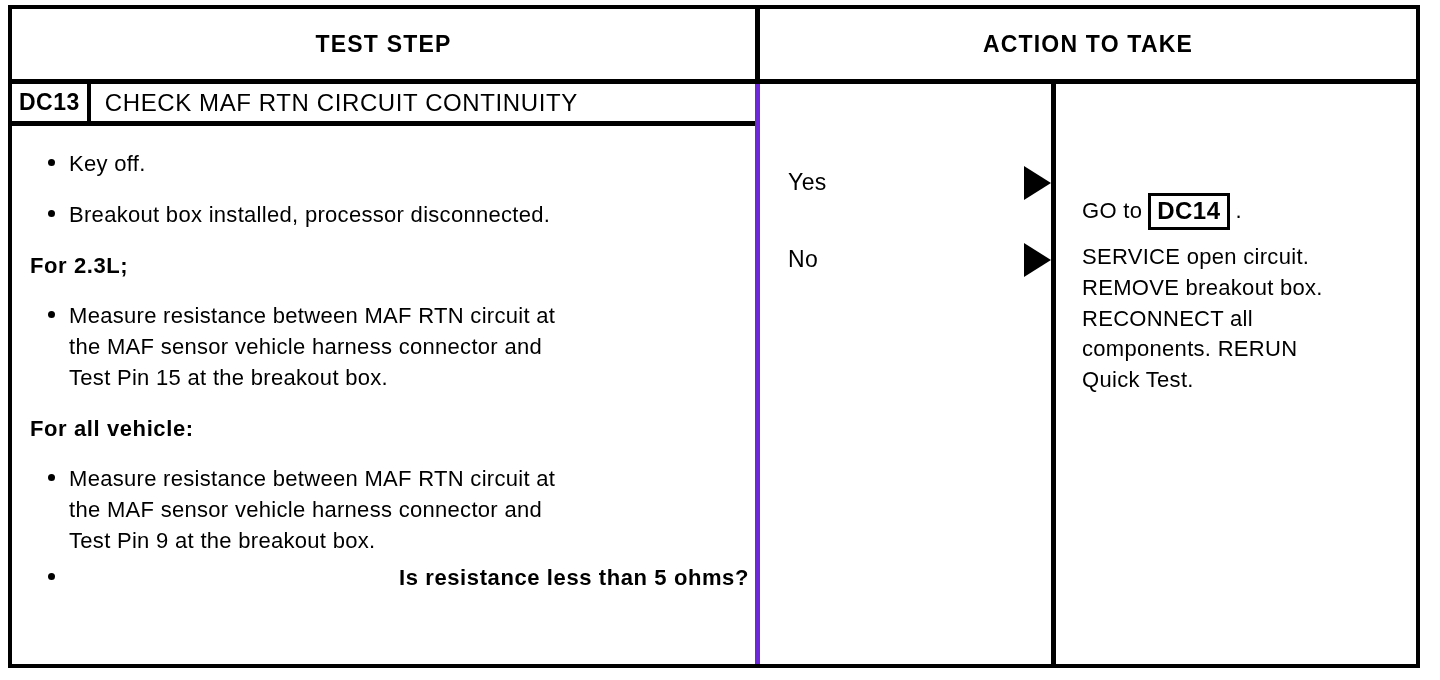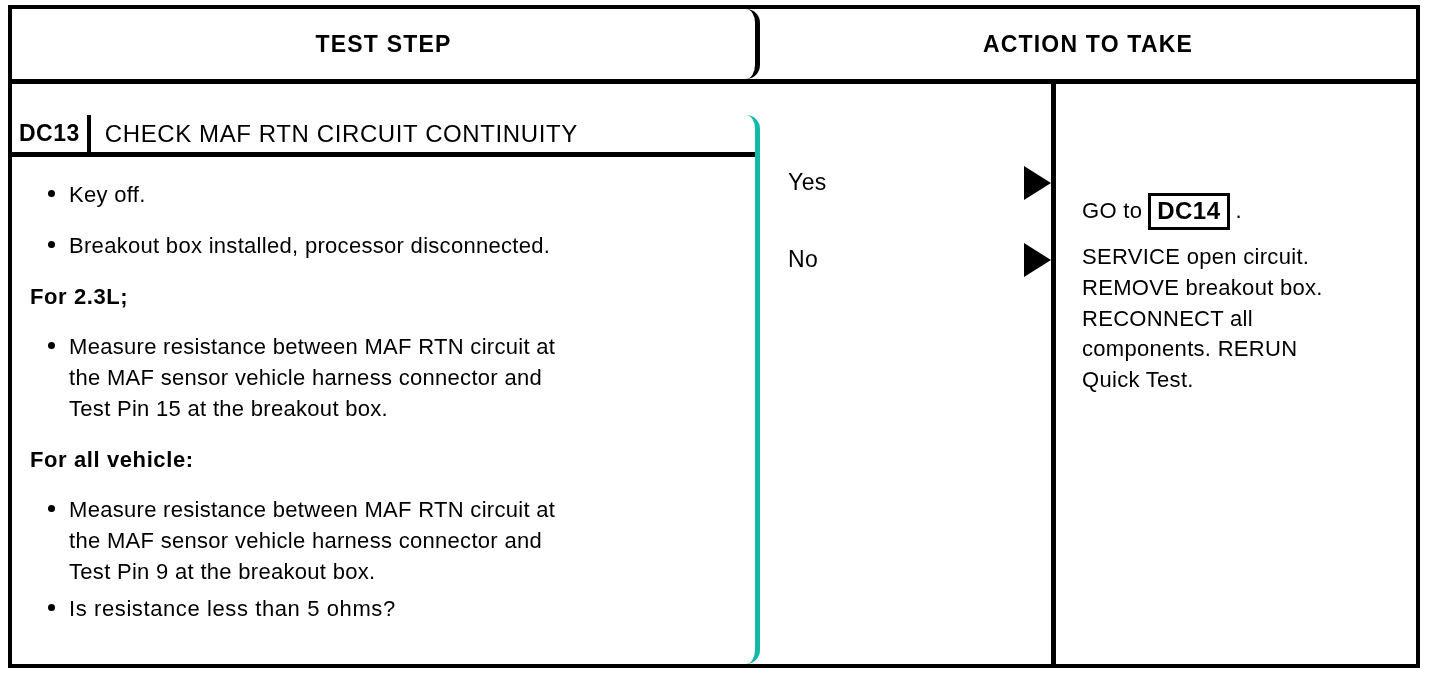--- a/index.html
+++ b/index.html
@@ -29,21 +29,21 @@
   }
 
   
   .header-row {
     display: flex;
     height: 75px;
     flex: 0 0 75px;
     border-bottom: 5px solid #000;
     box-sizing: border-box;
   }
-  .col-test  { width: 748px; flex: 0 0 748px; box-sizing: border-box; border-radius: 14px; }
+  .col-test  { width: 748px; flex: 0 0 748px; box-sizing: border-box; }
   .col-result{ width: 296px; flex: 0 0 296px; box-sizing: border-box; }
   .col-action{ flex: 1 1 auto; box-sizing: border-box; }
 
   .header-row .col-test   { border-right: 5px solid #000; }
   .header-row .col-result { border-right: 5px solid #000; }
 
   .hdr-cell {
     display: flex;
     align-items: center;
     justify-content: center;
@@ -74,21 +74,21 @@
     border-bottom: 17px solid transparent;
     border-left: 26px solid #000;
   }
 
   
   .body-row {
     display: flex;
     flex: 1 1 auto;
     min-height: 0;
   }
-  .body-row .col-test   { border-right: 5px solid #14b8a6; position: relative; margin-top: 31px; }
+  .body-row .col-test   { border-right: 5px solid #6d28d9; position: relative; }
   .body-row .col-result { border-right: 5px solid #000; position: relative; }
   .body-row .col-action { position: relative; }
 
   
   .step-title-bar {
     display: flex;
     align-items: stretch;
     height: 42px;
     border-bottom: 5px solid #000;
     box-sizing: border-box;
@@ -138,22 +138,23 @@
     letter-spacing: 0.3px;
   }
   .bullet-text.tight { line-height: 1.42; }
   .bold-lead {
     font-weight: bold;
     font-size: 22px;
     letter-spacing: 0.6px;
     margin-bottom: 18px;
   }
   .bullet-item.bold .bullet-text {
-    font-weight: normal;
+    font-weight: bold;
     letter-spacing: 0.6px;
+    text-align: right;
   }
   .bullet-item.compact { margin-bottom: 6px; }
 
   
   .result-body { position: relative; height: 100%; }
   .result-entry {
     position: absolute;
     left: 0;
     right: 0;
     display: flex;

